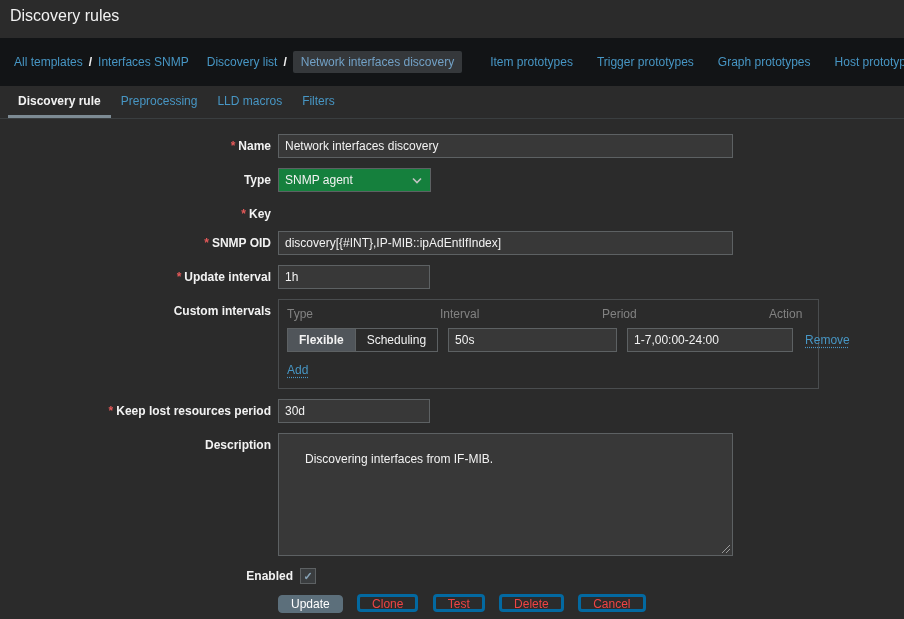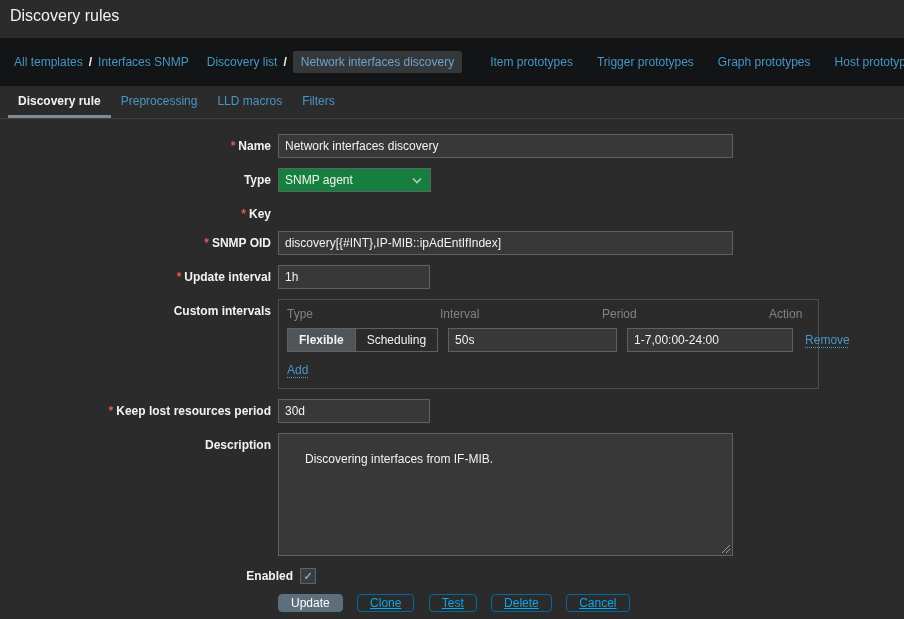--- a/index.html
+++ b/index.html
@@ -120,21 +120,21 @@
   }
 
   
   .row-buttons { margin-top:4px; }
   .btn {
     height:18px; padding:0 12px; margin-right:11px;
     font:12px "Liberation Sans", sans-serif;
     border-radius:4px; cursor:pointer;
   }
   .btn-primary { background:#5c6f7b; border:1px solid #5c6f7b; color:#ffffff; }
-  .btn-alt     { background:transparent; border:1px solid #0369a1; color:#0ea5e9;text-decoration:underline; }
+  .btn-alt     { background:transparent; border:3px solid #0369a1; color:#ef4444; }
 </style>
 </head>
 <body>
 
 <div class="page-header">
   <h1>Discovery rules</h1>
 </div>
 
 <div class="breadcrumb-bar">
   <span class="crumb-link">All templates</span>

